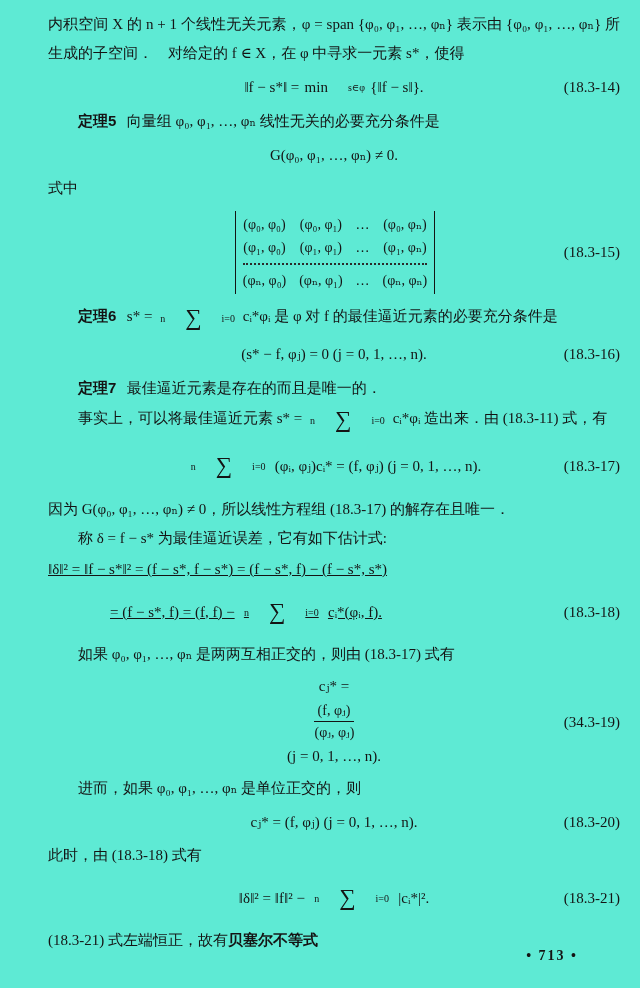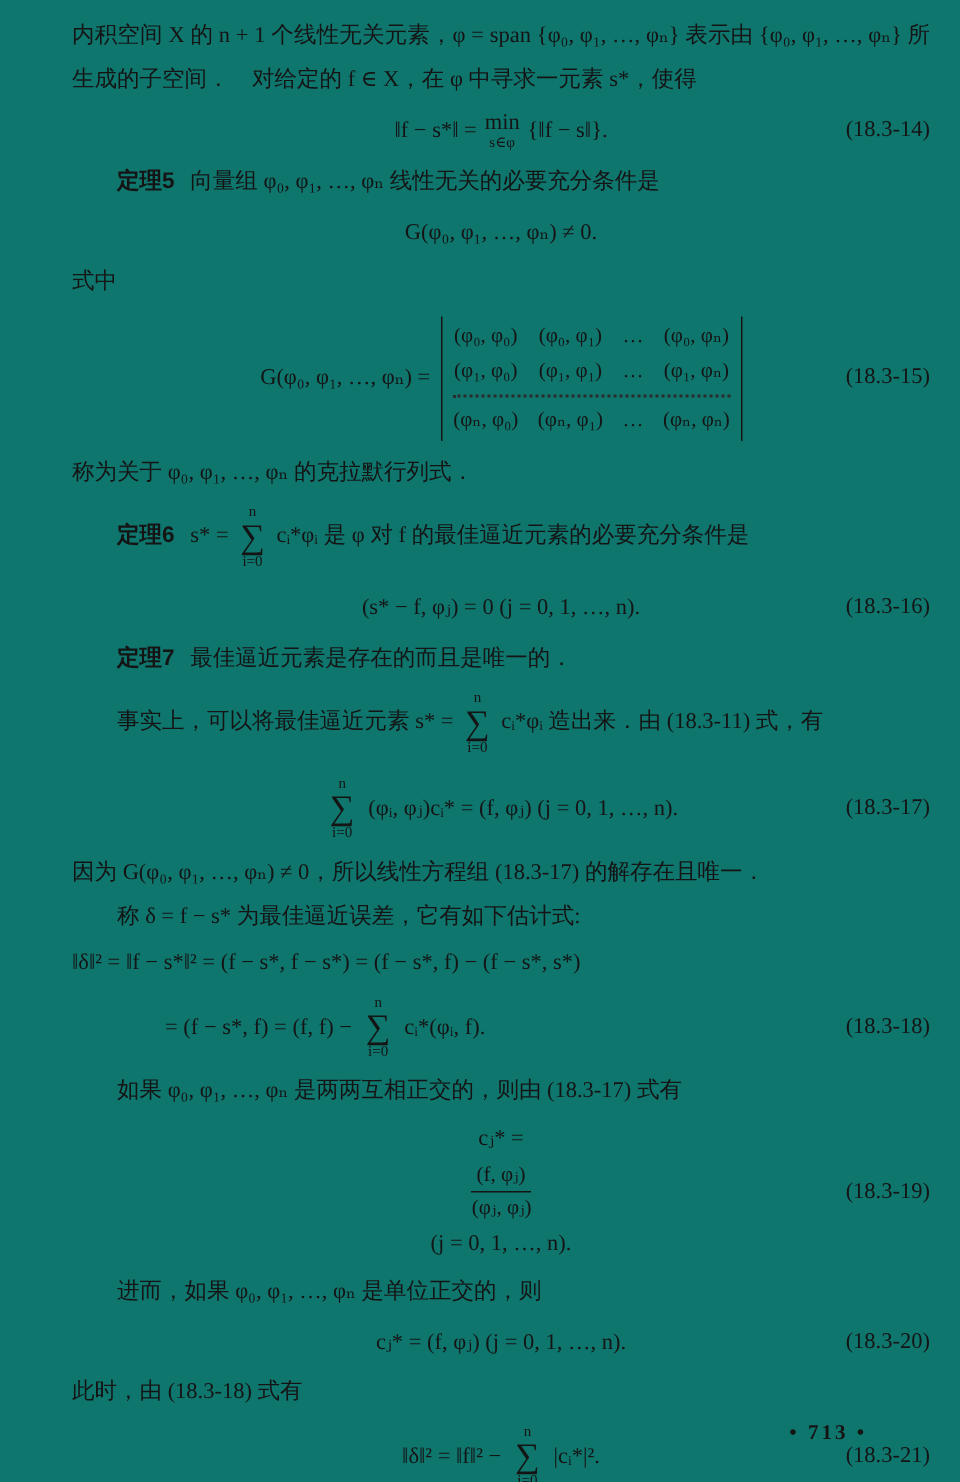--- a/index.html
+++ b/index.html
@@ -1,19 +1,19 @@
 <!DOCTYPE html>
 <html><head>
 <meta charset="utf-8">
 <style>
   html,body{margin:0;padding:0;background:#ffffff;}
   .page{
     position:relative;
     width:640px;height:988px;
-    background:#0f766e;
+    background:#5eead4;
     color:#141414;
     font-family:"Liberation Serif","DejaVu Serif",serif;
     overflow:hidden;
   }
   .content{
     padding:10px 20px 0 48px;
     font-size:15px;
     line-height:29px;
     text-align:justify;
   }
@@ -25,21 +25,21 @@
     display:flex;
     justify-content:center;
     align-items:center;
     column-gap:0.35em;
     margin:3px 0;
     min-height:32px;
     text-align:left;
   }
   .eq.left{justify-content:flex-start;padding-left:62px;}
   .eq .tag{position:absolute;right:0;top:50%;transform:translateY(-50%);}
-  .stack{display:inline-flex;flex-direction:column;align-items:center;vertical-align:middle;}
+  .stack{display:inline-flex;align-items:center;vertical-align:middle;gap:20px;}
   .sum{margin:0 4px;}
   .sum .lim{font-size:10px;line-height:11px;white-space:nowrap;}
   .sum .op{font-size:23px;line-height:22px;}
   .minstack .op{font-size:15px;line-height:16px;}
   .minstack .lim{font-size:10px;line-height:11px;}
   .frac{display:inline-flex;flex-direction:column;align-items:flex-end;margin:0 4px;font-size:14px;line-height:19px;}
   .frac .num{padding:0 4px 1px;border-bottom:1.3px solid #141414;}
   .frac .den{padding-top:1px;}
   .det{
     display:inline-block;
@@ -51,21 +51,21 @@
   .det-grid{
     display:grid;
     grid-template-columns:auto auto auto auto;
     column-gap:13px;
     row-gap:2px;
     font-size:14px;
     line-height:21px;
     text-align:center;
   }
   .dotted-row{grid-column:1/-1;border-top:2px dotted #2a2a2a;height:0;margin:3px 0;}
-  .eq18block{margin:2px 0;}
+  .eq18block{margin:2px 0;text-decoration:underline;}
   .eq18block .l1{line-height:29px;}
   .tallline{line-height:1.2;padding:6px 0;}
   .tallline .indent-inner{display:inline-block;width:2em;}
   .pageno{
     position:absolute;
     right:62px;
     bottom:24px;
     font-weight:bold;
     font-size:14px;
     letter-spacing:2px;
@@ -92,42 +92,40 @@
 
     <p class="para indent"><b class="lbl">定理5</b><span>向量组 φ₀, φ₁, …, φₙ 线性无关的必要充分条件是</span></p>
 
     <div class="eq">
       <span>G(φ₀, φ₁, …, φₙ) ≠ 0.</span>
     </div>
 
     <p class="para">式中</p>
 
     <div class="eq" style="min-height:92px;">
-      <span>G(φ₀, φ₁, …, φₙ) =</span>
       <span class="det">
         <span class="det-grid">
           <span class="cell">(φ₀, φ₀)</span>
           <span class="cell">(φ₀, φ₁)</span>
           <span class="cell">…</span>
           <span class="cell">(φ₀, φₙ)</span>
           <span class="cell">(φ₁, φ₀)</span>
           <span class="cell">(φ₁, φ₁)</span>
           <span class="cell">…</span>
           <span class="cell">(φ₁, φₙ)</span>
           <span class="dotted-row"></span>
           <span class="cell">(φₙ, φ₀)</span>
           <span class="cell">(φₙ, φ₁)</span>
           <span class="cell">…</span>
           <span class="cell">(φₙ, φₙ)</span>
         </span>
       </span>
       <span class="tag">(18.3-15)</span>
     </div>
 
-    <p class="para">称为关于 φ₀, φ₁, …, φₙ 的克拉默行列式．</p>
 
     <p class="para tallline"><span class="indent-inner"></span><b class="lbl">定理6</b><span>s* =</span>
       <span class="stack sum">
         <span class="lim">n</span>
         <span class="op">∑</span>
         <span class="lim">i=0</span>
       </span>
       <span>cᵢ*φᵢ 是 φ 对 f 的最佳逼近元素的必要充分条件是</span></p>
 
     <div class="eq">
@@ -175,21 +173,21 @@
 
     <p class="para indent">如果 φ₀, φ₁, …, φₙ 是两两互相正交的，则由 (18.3-17) 式有</p>
 
     <div class="eq" style="min-height:50px;flex-direction:column;">
       <span>cⱼ* =</span>
       <span class="frac">
         <span class="num">(f, φⱼ)</span>
         <span class="den">(φⱼ, φⱼ)</span>
       </span>
       <span>(j = 0, 1, …, n).</span>
-      <span class="tag">(18.3-19)</span>
+      <span class="tag">(34.3-19)</span>
     </div>
 
     <p class="para indent">进而，如果 φ₀, φ₁, …, φₙ 是单位正交的，则</p>
 
     <div class="eq">
       <span>cⱼ* = (f, φⱼ)  (j = 0, 1, …, n).</span>
       <span class="tag">(18.3-20)</span>
     </div>
 
     <p class="para">此时，由 (18.3-18) 式有</p>

